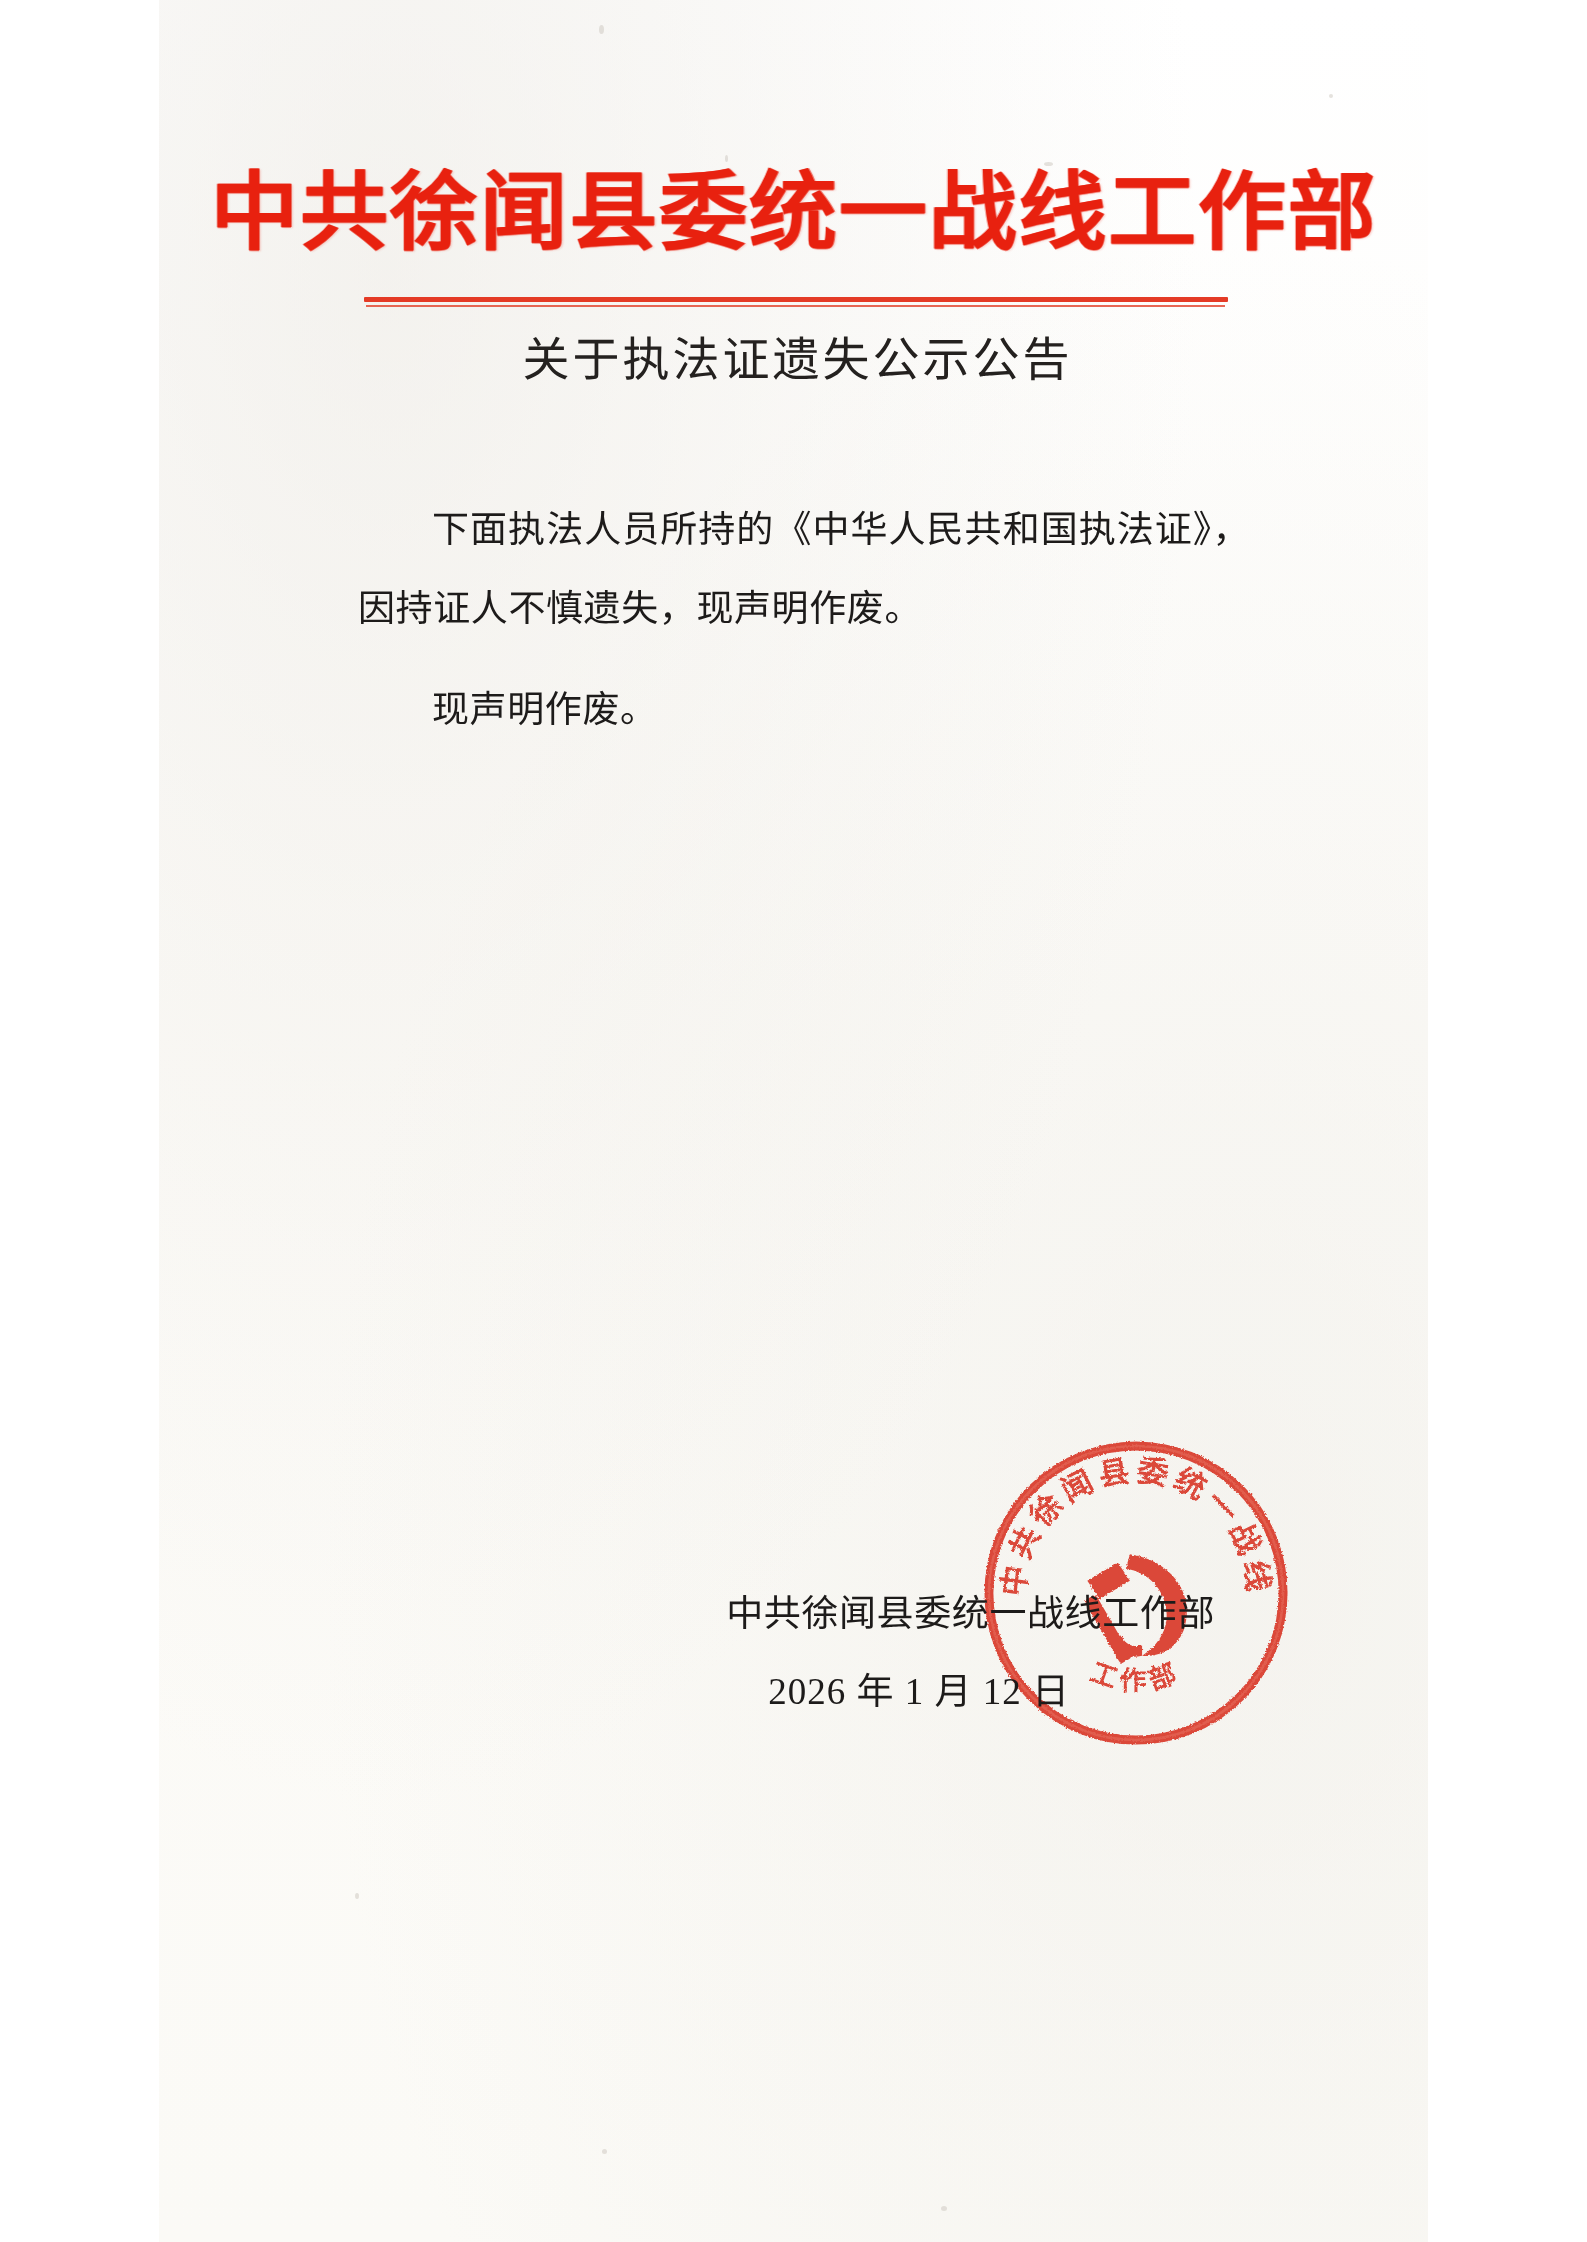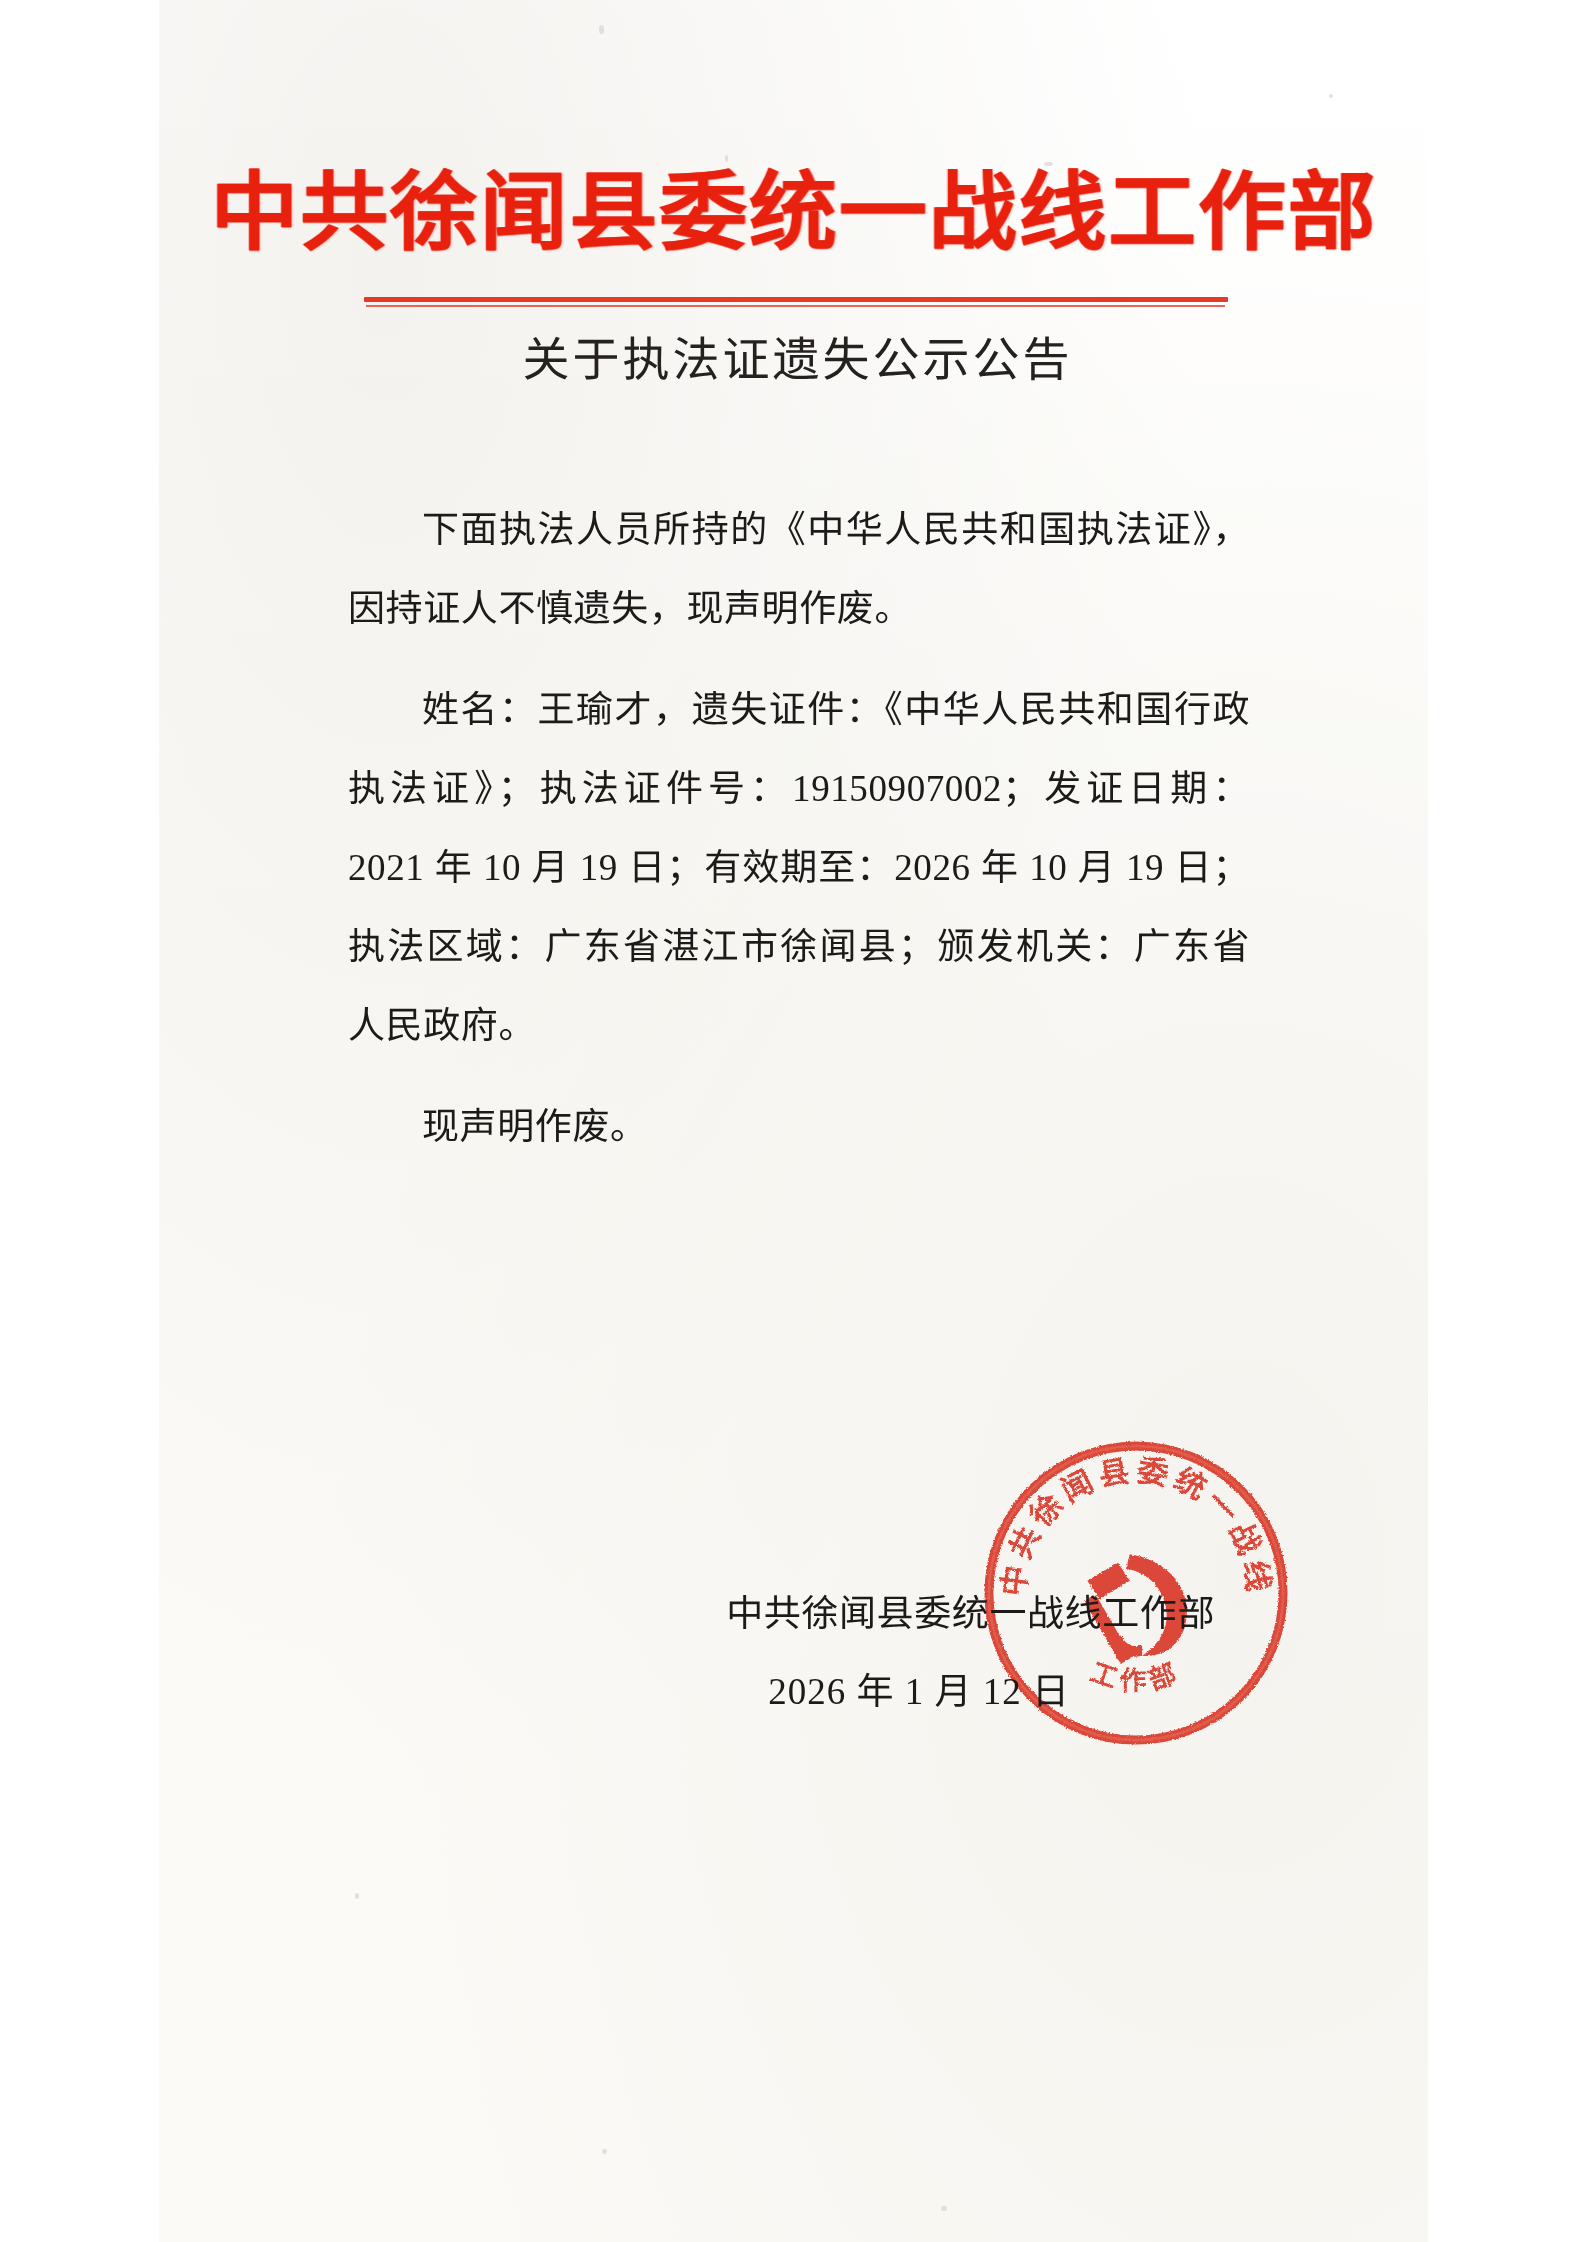--- a/index.html
+++ b/index.html
@@ -91,21 +91,21 @@
     line-height: 1.3;
     letter-spacing: 3px;
     color: #24211f;
     font-family: "Liberation Serif", "DejaVu Serif", serif;
     font-weight: 400;
   }
 
   
   .body {
     position: absolute;
-    left: 189px;
+    left: 199px;
     right: 178px;
     top: 490px;
   }
   .para {
     font-size: 37px;
     line-height: 79px;
     color: #1d1b1a;
     text-align: justify;
     text-justify: inter-ideograph;
     letter-spacing: .6px;
@@ -172,21 +172,20 @@
 
   <div class="rule-wrap">
     <div class="rule-thick"></div>
     <div class="rule-thin"></div>
   </div>
 
   <div class="subtitle">关于执法证遗失公示公告</div>
 
   <div class="body">
     <p class="para">下面执法人员所持的《中华人民共和国执法证》，因持证人不慎遗失，现声明作废。</p>
-    <p class="para">姓名：王瑜才，遗失证件：《中华人民共和国行政执法证》；执法证件号：19150907002；发证日期：2021 年 10 月 19 日；有效期至：2026 年 10 月 19 日；执法区域：广东省湛江市徐闻县；颁发机关：广东省人民政府。</p>
     <p class="para tight">现声明作废。</p>
   </div>
 
   <div class="seal">
     <svg viewBox="0 0 320 320" width="318" height="318" xmlns="http://www.w3.org/2000/svg">
       <defs>
         <path id="sealArc" d="M 48,160 A 112,112 0 0 1 272,160" fill="none"></path>
         <path id="sealArcBottom" d="M 62,160 A 98,98 0 0 0 258,160" fill="none"></path>
         <filter id="rough" x="-20%" y="-20%" width="140%" height="140%">
           <feTurbulence type="fractalNoise" baseFrequency="0.55" numOctaves="3" seed="7" result="n"></feTurbulence>

